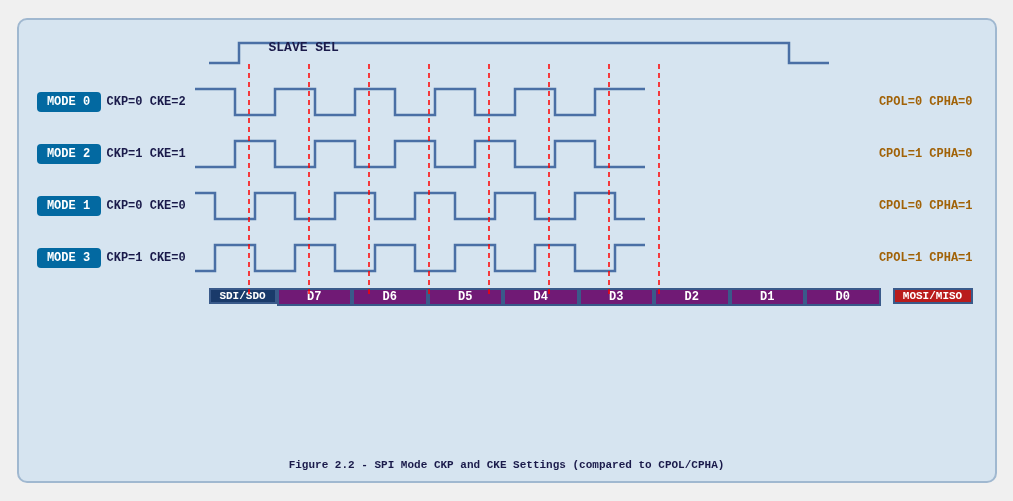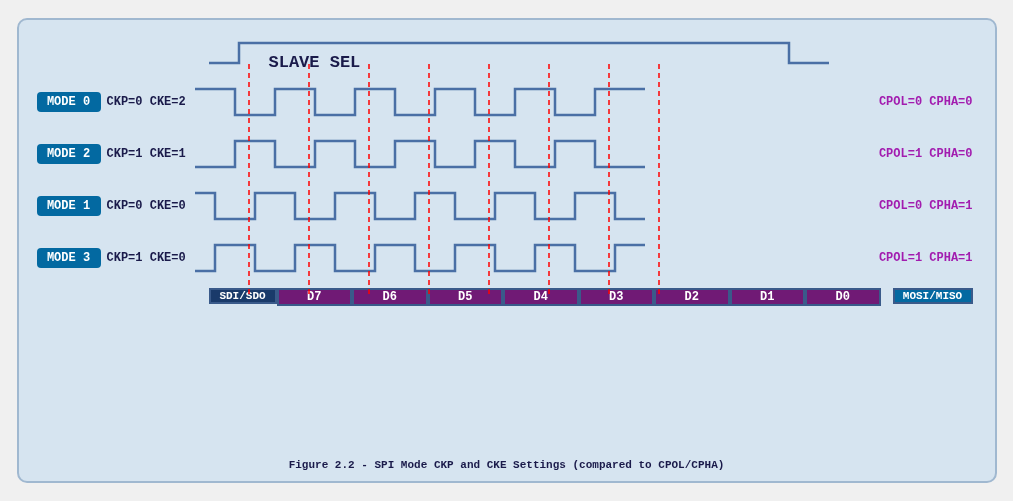--- a/index.html
+++ b/index.html
@@ -60,21 +60,21 @@
     .slave-label-text {
       font-size: 13px;
       font-weight: bold;
       color: #1a1a4a;
       margin-left: 80px;
       min-width: 90px;
     }
     .cpol-label {
       font-size: 12px;
       font-weight: bold;
-      color: #a21caf;
+      color: #a16207;
       margin-left: auto;
       flex-shrink: 0;
       padding-right: 4px;
     }
     
     .data-row {
       display: flex;
       align-items: center;
       margin-top: 4px;
       height: 32px;
@@ -100,21 +100,21 @@
       align-items: center;
       justify-content: center;
       flex: 1;
     }
     .data-cell-wide {
       background: #1a3a6a;
       min-width: 68px;
       flex: 0 0 68px;
     }
     .data-cell-mosi {
-      background: #0369a1;
+      background: #b91c1c;
       min-width: 80px;
       flex: 0 0 80px;
       margin-left: 12px;
     }
     
     .caption {
       font-size: 11px;
       font-weight: bold;
       color: #1a1a4a;
       text-align: center;
@@ -123,21 +123,21 @@
     }
   </style>
 </head>
 <body>
 
 <div class="outer">
   <div class="diagram-area">
 
     <div class="slave-row">
       <div style="width:172px; flex-shrink:0;"></div>
-      <div class="slave-label-text" style="position:absolute;left:152px;top:19px;font-size:17px;font-weight:bold;color:#1a1a4a;">SLAVE SEL</div>
+      <div class="slave-label-text" style="position:absolute;left:152px;top:6px;font-size:13px;font-weight:bold;color:#1a1a4a;">SLAVE SEL</div>
       <svg width="620" height="36" style="display:block; flex:1; overflow:visible;">
 
         <polyline points="0,28 30,28 30,8 580,8 580,28 620,28" fill="none" stroke="#4a6fa5" stroke-width="2.5"></polyline>
       </svg>
     </div>
 
     <div class="signal-row">
       <div class="mode-label">MODE 0</div>
       <div class="ckp-label">CKP=0 CKE=2</div>
       <svg width="490" height="50" style="display:block; overflow:visible;">

